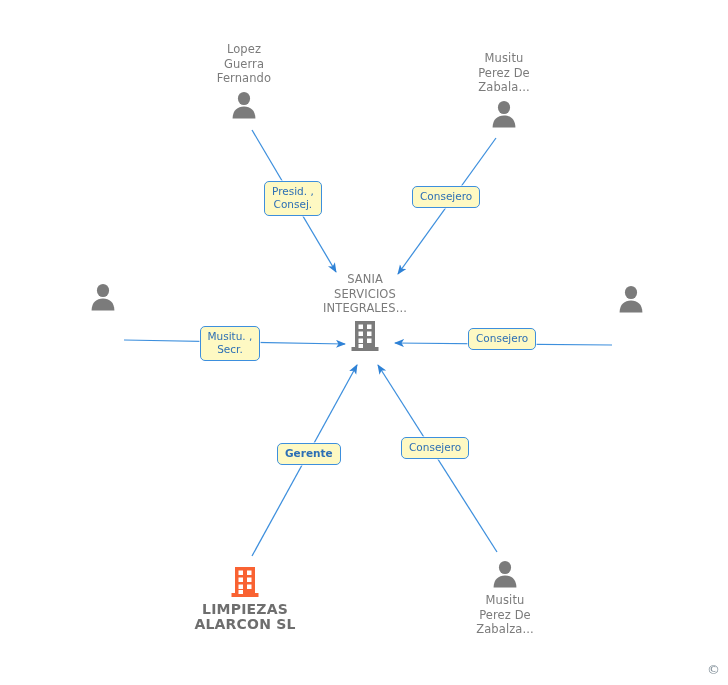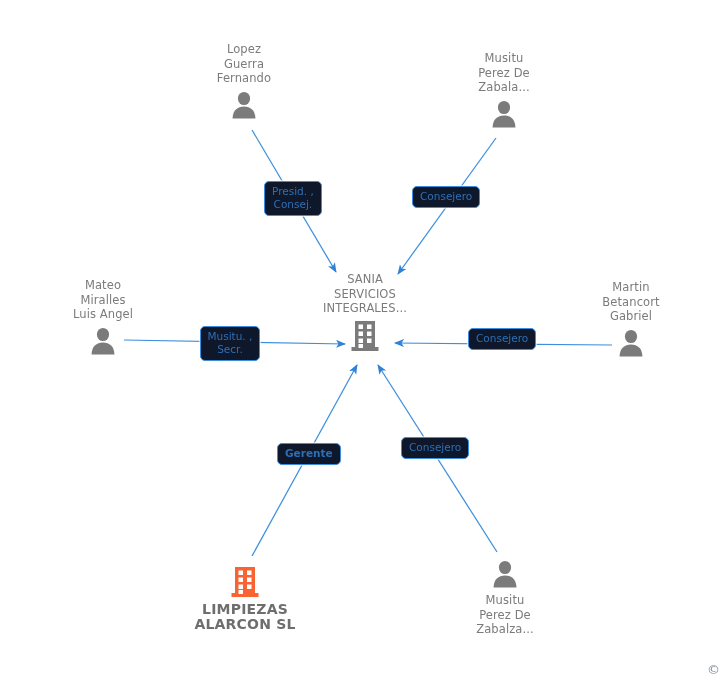--- a/index.html
+++ b/index.html
@@ -55,21 +55,21 @@
   }
   .node.icon-below .node-icon { margin-top: 4px; }
   .node.icon-above .node-icon { margin-bottom: 4px; }
 
   
   .role-box {
     position: absolute;
     z-index: 4;
     border: 1px solid #3d8fdd;
     border-radius: 5px;
-    background: #0f172a;
+    background: #fef9c3;
     color: #2d6fb5;
     font-size: 10.5px;
     line-height: 13.5px;
     text-align: center;
     padding: 3px 7px;
     white-space: pre-line;
     box-shadow: 0 0 0 1px rgba(255,255,255,.6);
   }
 
   
@@ -154,32 +154,26 @@
       <div class="node icon-below" style="left: 504px; top: 51px;">
         <div class="node-label">Musitu
 Perez De
 Zabala...</div>
         <svg width="30" height="30" viewBox="0 0 30 30" class="node-icon">
           <ellipse cx="15" cy="8.5" rx="6.1" ry="6.6" fill="#7b7b7b"></ellipse>
           <path d="M3.6 28.5 C3.6 20.2 8.6 16.4 15 16.4 C21.4 16.4 26.4 20.2 26.4 28.5 Z" fill="#7b7b7b"></path>
         </svg>
       </div>
       <div class="node icon-below" style="left: 103px; top: 278px;">
-        <div class="node-label">Mateo
-Miralles
-Luis Angel</div>
         <svg width="30" height="30" viewBox="0 0 30 30" class="node-icon">
           <ellipse cx="15" cy="8.5" rx="6.1" ry="6.6" fill="#7b7b7b"></ellipse>
           <path d="M3.6 28.5 C3.6 20.2 8.6 16.4 15 16.4 C21.4 16.4 26.4 20.2 26.4 28.5 Z" fill="#7b7b7b"></path>
         </svg>
       </div>
       <div class="node icon-below" style="left: 631px; top: 280px;">
-        <div class="node-label">Martin
-Betancort
-Gabriel</div>
         <svg width="30" height="30" viewBox="0 0 30 30" class="node-icon">
           <ellipse cx="15" cy="8.5" rx="6.1" ry="6.6" fill="#7b7b7b"></ellipse>
           <path d="M3.6 28.5 C3.6 20.2 8.6 16.4 15 16.4 C21.4 16.4 26.4 20.2 26.4 28.5 Z" fill="#7b7b7b"></path>
         </svg>
       </div>
       <div class="node icon-above" style="left: 245px; top: 566px;">
         <svg width="28" height="32" viewBox="0 0 28 32" class="node-icon">
           <rect x="4" y="1" width="20" height="27" fill="#f96232"></rect>
           <rect x="0.5" y="27" width="27" height="4" fill="#f96232"></rect>
           <rect x="7.5" y="4.5" width="4.5" height="4.5" fill="#ffffff"></rect>

